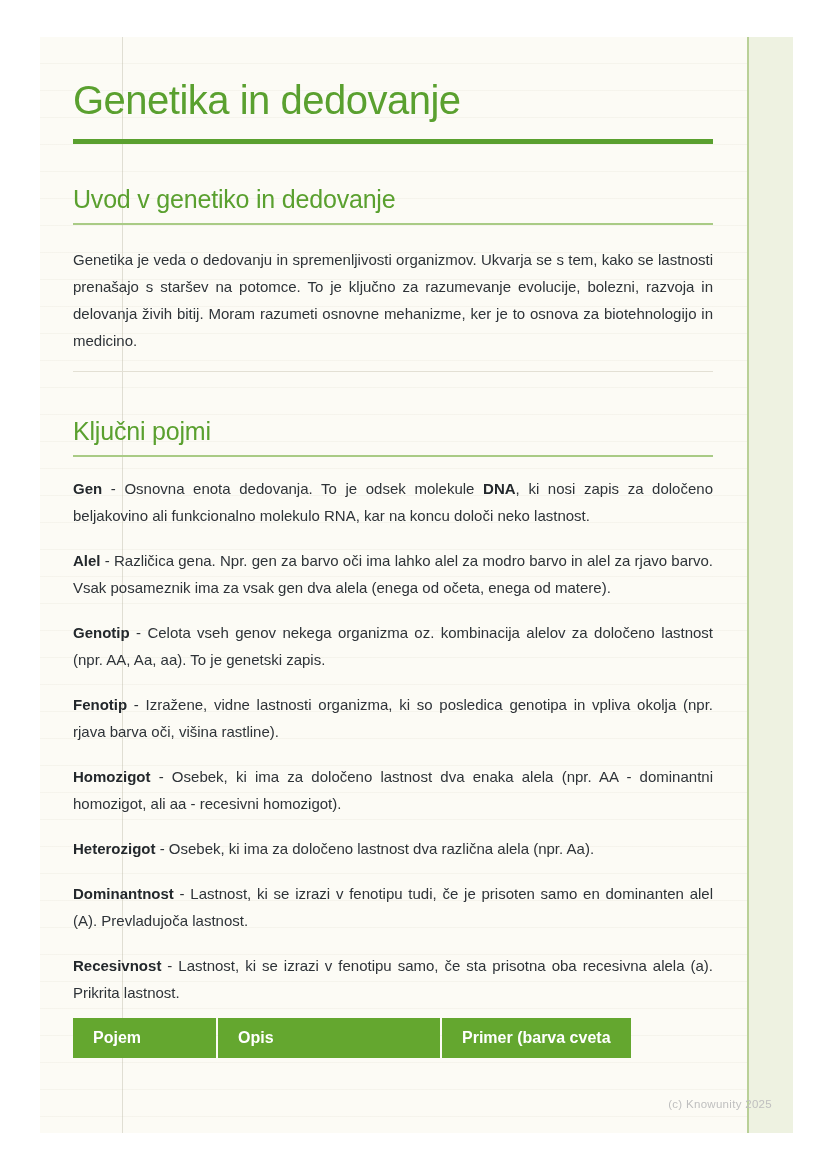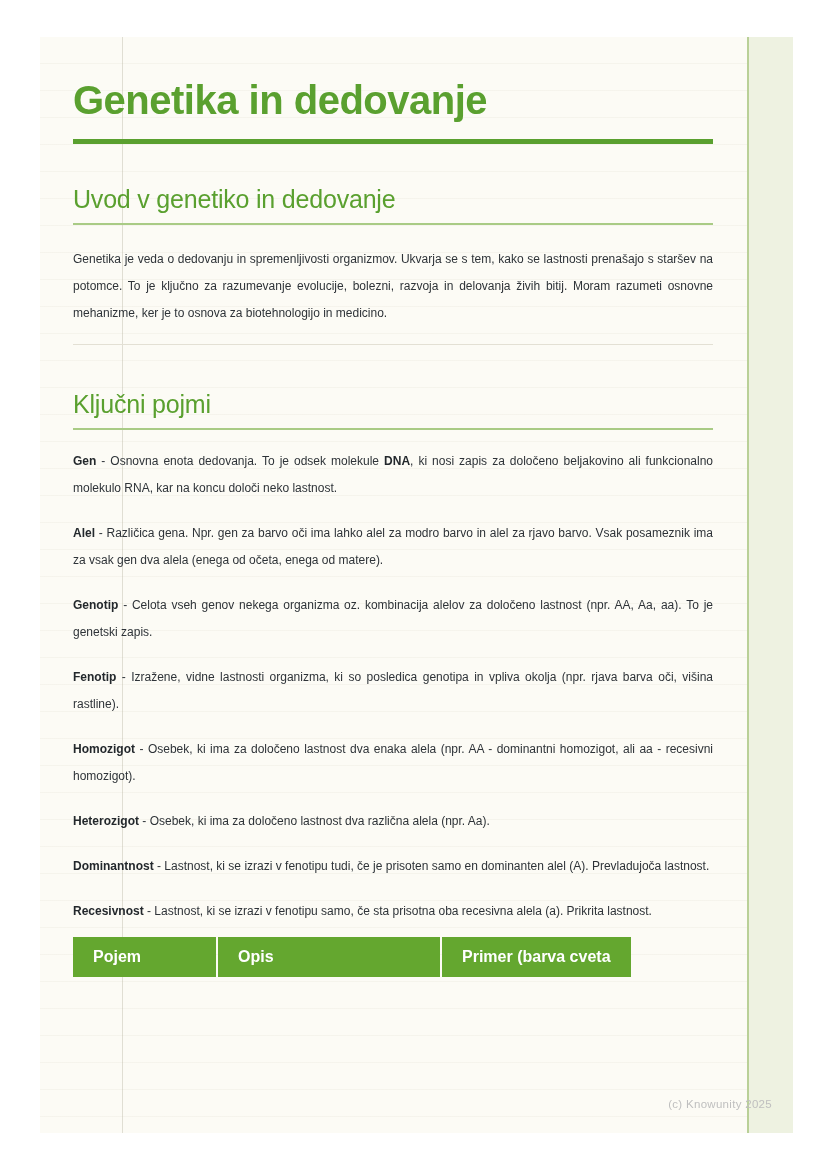--- a/index.html
+++ b/index.html
@@ -23,28 +23,28 @@
   .page{
     position:absolute;left:40px;top:37px;width:753px;height:1096px;
     background:var(--page-bg);
     background-image:repeating-linear-gradient(to bottom,transparent 0 26px,rgba(187,182,160,.10) 26px 27px);
     overflow:hidden;
   }
   .margin-line{position:absolute;left:82px;top:0;bottom:0;width:1px;background:rgba(180,175,155,.38);}
   .stripe{position:absolute;right:0;top:0;bottom:0;width:44px;background:var(--stripe-bg);border-left:2px solid var(--stripe-edge);}
   .content{position:absolute;left:33px;top:0;width:640px;}
   h1{
-    margin:41px 0 0;font-size:40px;line-height:44px;font-weight:700;
+    margin:41px 0 0;font-size:40px;line-height:44px;font-weight:400;
     color:var(--accent-green);letter-spacing:-0.5px;
   }
   .rule-thick{height:5px;background:var(--accent-green);margin-top:17px;}
   h2{margin:40px 0 0;font-size:25px;line-height:30px;font-weight:400;color:var(--accent-green);letter-spacing:-0.2px;}
   h2.second{margin-top:44px;}
   .rule-thin{height:2px;background:var(--rule-light-green);margin-top:9px;}
-  p.body-text{margin:21px 0 0;font-size:12px;line-height:27px;color:var(--text);text-align:justify;}
+  p.body-text{margin:21px 0 0;font-size:15px;line-height:27px;color:var(--text);text-align:justify;}
   .divider{height:1px;background:var(--divider);margin-top:17px;}
   .definitions{margin-top:11px;}
   .definitions p{margin:18px 0 0;}
   .definitions b{font-weight:700;color:#23282c;}
   .terms-table{display:flex;gap:2px;width:558px;margin-top:12px;}
   .terms-table .cell{
     background:var(--table-green);color:#ffffff;font-weight:700;font-size:16px;
     height:40px;display:flex;align-items:center;padding-left:20px;box-sizing:border-box;
     white-space:nowrap;overflow:hidden;
   }

